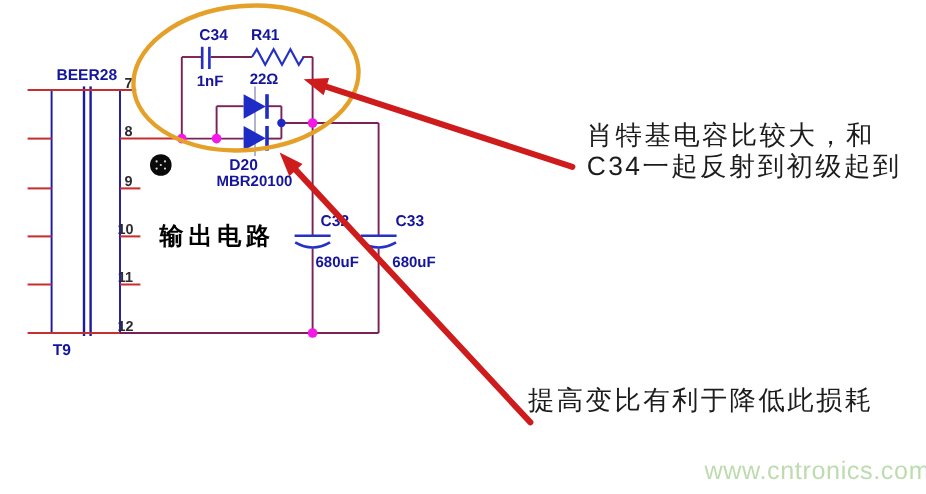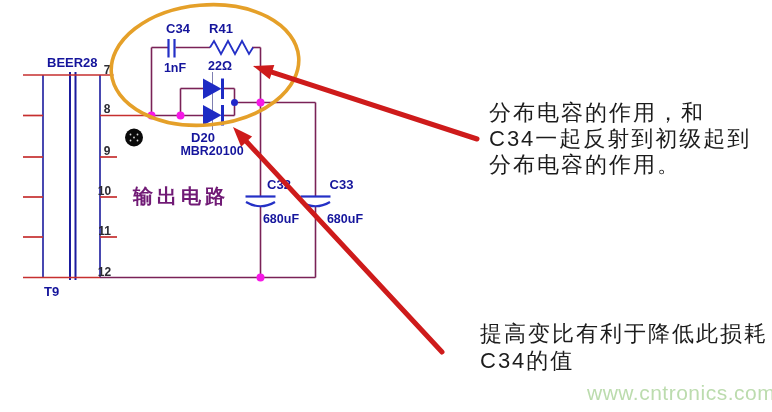--- a/index.html
+++ b/index.html
@@ -3,23 +3,23 @@
 <meta charset="utf-8">
 <style>
   html,body{margin:0;padding:0;background:#ffffff;}
   .stage{
     position:relative;width:772px;height:412px;background:#ffffff;overflow:hidden;
     font-family:"Liberation Sans","DejaVu Sans",sans-serif;
   }
   .schematic-svg{position:absolute;left:0;top:0;}
   .note{position:absolute;color:#1c1c1c;font-size:22px;line-height:26px;letter-spacing:2px;white-space:nowrap;}
   .note-right{left:489px;top:100px;}
-  .note-bottom{left:480px;top:320px;line-height:27px;}
+  .note-bottom{left:440px;top:320px;line-height:27px;}
   .section-label{
-    position:absolute;left:133px;top:183px;color:#701a75;font-weight:bold;
+    position:absolute;left:133px;top:183px;color:#000000;font-weight:bold;
     font-size:20px;letter-spacing:4px;white-space:nowrap;text-align:right;
   }
   .watermark{
     position:absolute;left:587px;top:381px;color:#bcdcae;font-size:21px;
     letter-spacing:0.5px;white-space:nowrap;
   }
   svg text{font-family:"Liberation Sans","DejaVu Sans",sans-serif;}
   .lbl{fill:#15159c;font-size:13px;font-weight:600;}
   .val{fill:#15159c;font-size:12.5px;font-weight:600;}
   .pin{fill:#2b2b33;font-size:12px;font-weight:600;}
@@ -150,25 +150,23 @@
       <g>
         <line x1="442" y1="352" x2="245.5" y2="140.5" stroke="#ce1b1b" stroke-width="5" stroke-linecap="round"></line>
         <polygon points="233,127 252.1,136.6 241.1,146.8" fill="#ce1b1b"></polygon>
       </g>
     </g>
   </svg>
 
   <div class="section-label">输出电路</div>
 
   <div class="note note-right">
-    <div>分布电容的作用，和</div>
+    <div>肖特基电容比较大，和</div>
     <div>C34一起反射到初级起到</div>
-    <div>分布电容的作用。</div>
   </div>
 
   <div class="note note-bottom">
     <div>提高变比有利于降低此损耗</div>
-    <div>C34的值</div>
   </div>
 
   <div class="watermark">www.cntronics.com</div>
 
 </div>
 
 </body></html>

